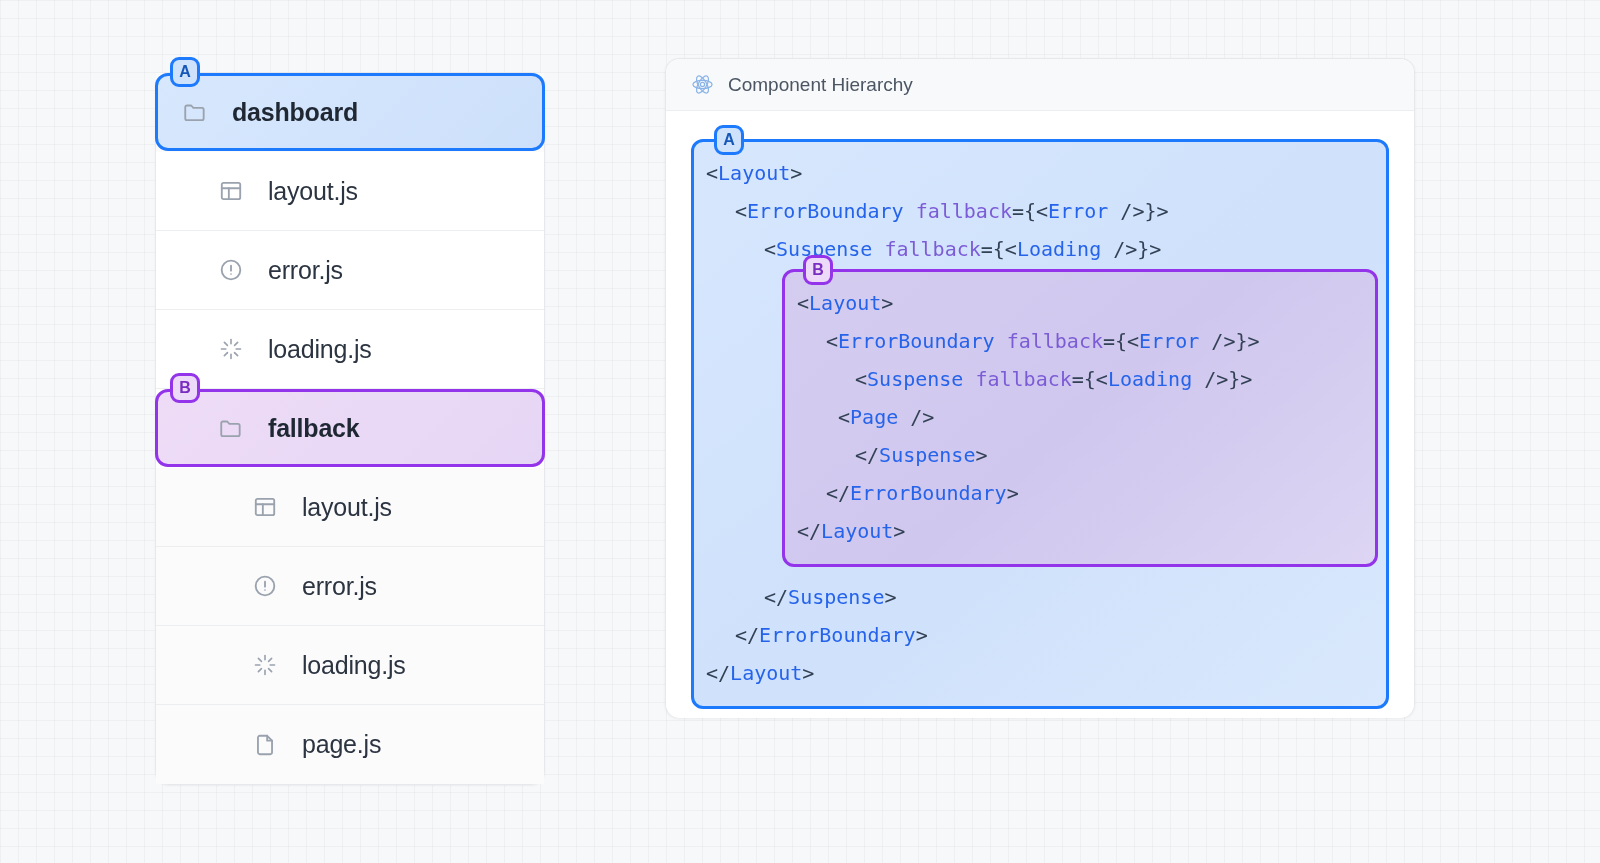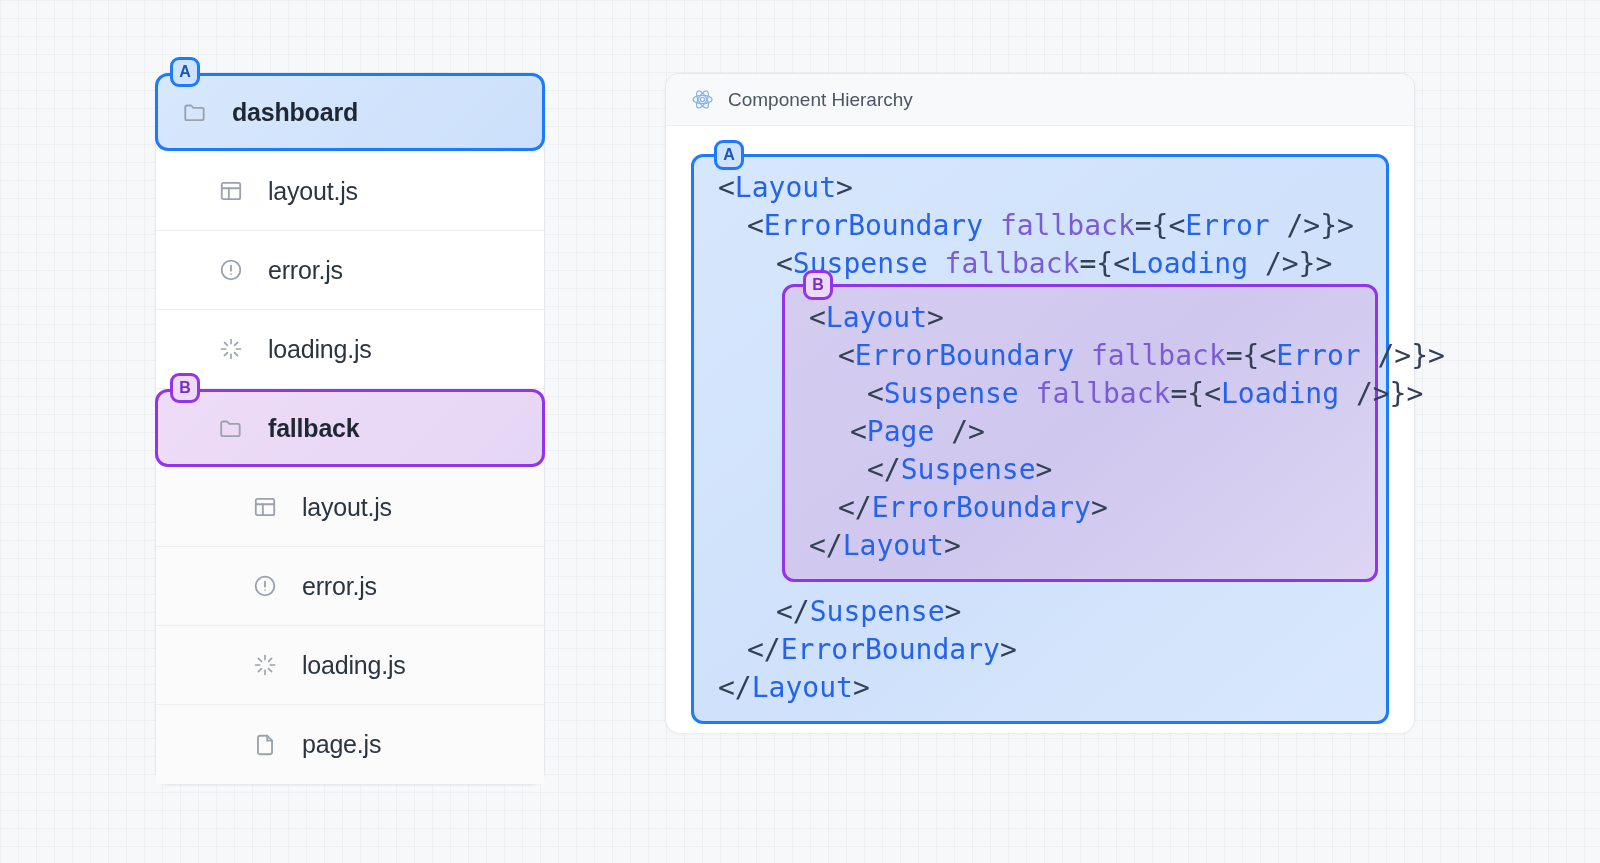--- a/index.html
+++ b/index.html
@@ -120,21 +120,21 @@
     background: #edd9f8;
     color: #7a2ec0;
   }
   .marker.pos-tree-a { left: 14px; top: -16px; }
   .marker.pos-tree-b { left: 14px; top: -16px; }
 
   
   #hierarchy-panel {
     position: absolute;
     left: 665px;
-    top: 73px;
+    top: 58px;
     width: 750px;
     height: 660px;
     background: #fbfbfc;
     border: 1px solid #e6e8eb;
     border-radius: 14px;
     box-shadow: 0 1px 3px rgba(16,24,40,0.06);
     overflow: visible;
   }
 
   #panel-header {
@@ -182,28 +182,27 @@
     border: 3px solid #9333ea;
     border-radius: 12px;
     background: linear-gradient(140deg, #d5cdf0 0%, #cfc7ee 50%, #ddd5f3 100%);
     padding: 12px 0 14px 0;
   }
   .marker.pos-code-a { left: 20px; top: -17px; }
   .marker.pos-code-b { left: 18px; top: -17px; }
 
   .code-line {
     font-family: "DejaVu Sans Mono", monospace;
-    font-size: 28px;
+    font-size: 20px;
     line-height: 38px;
     white-space: pre;
     color: #334155;
     padding-left: 10px;
     position: relative;
     z-index: 1;
-    margin-left: 12px;
   }
   .tag  { color: #2563eb; }
   .attr { color: #7c5cd6; }
   .pnc  { color: #334155; }
 
   .spacer-inner { height: 310px; }
 </style>
 </head>
 <body>
 

